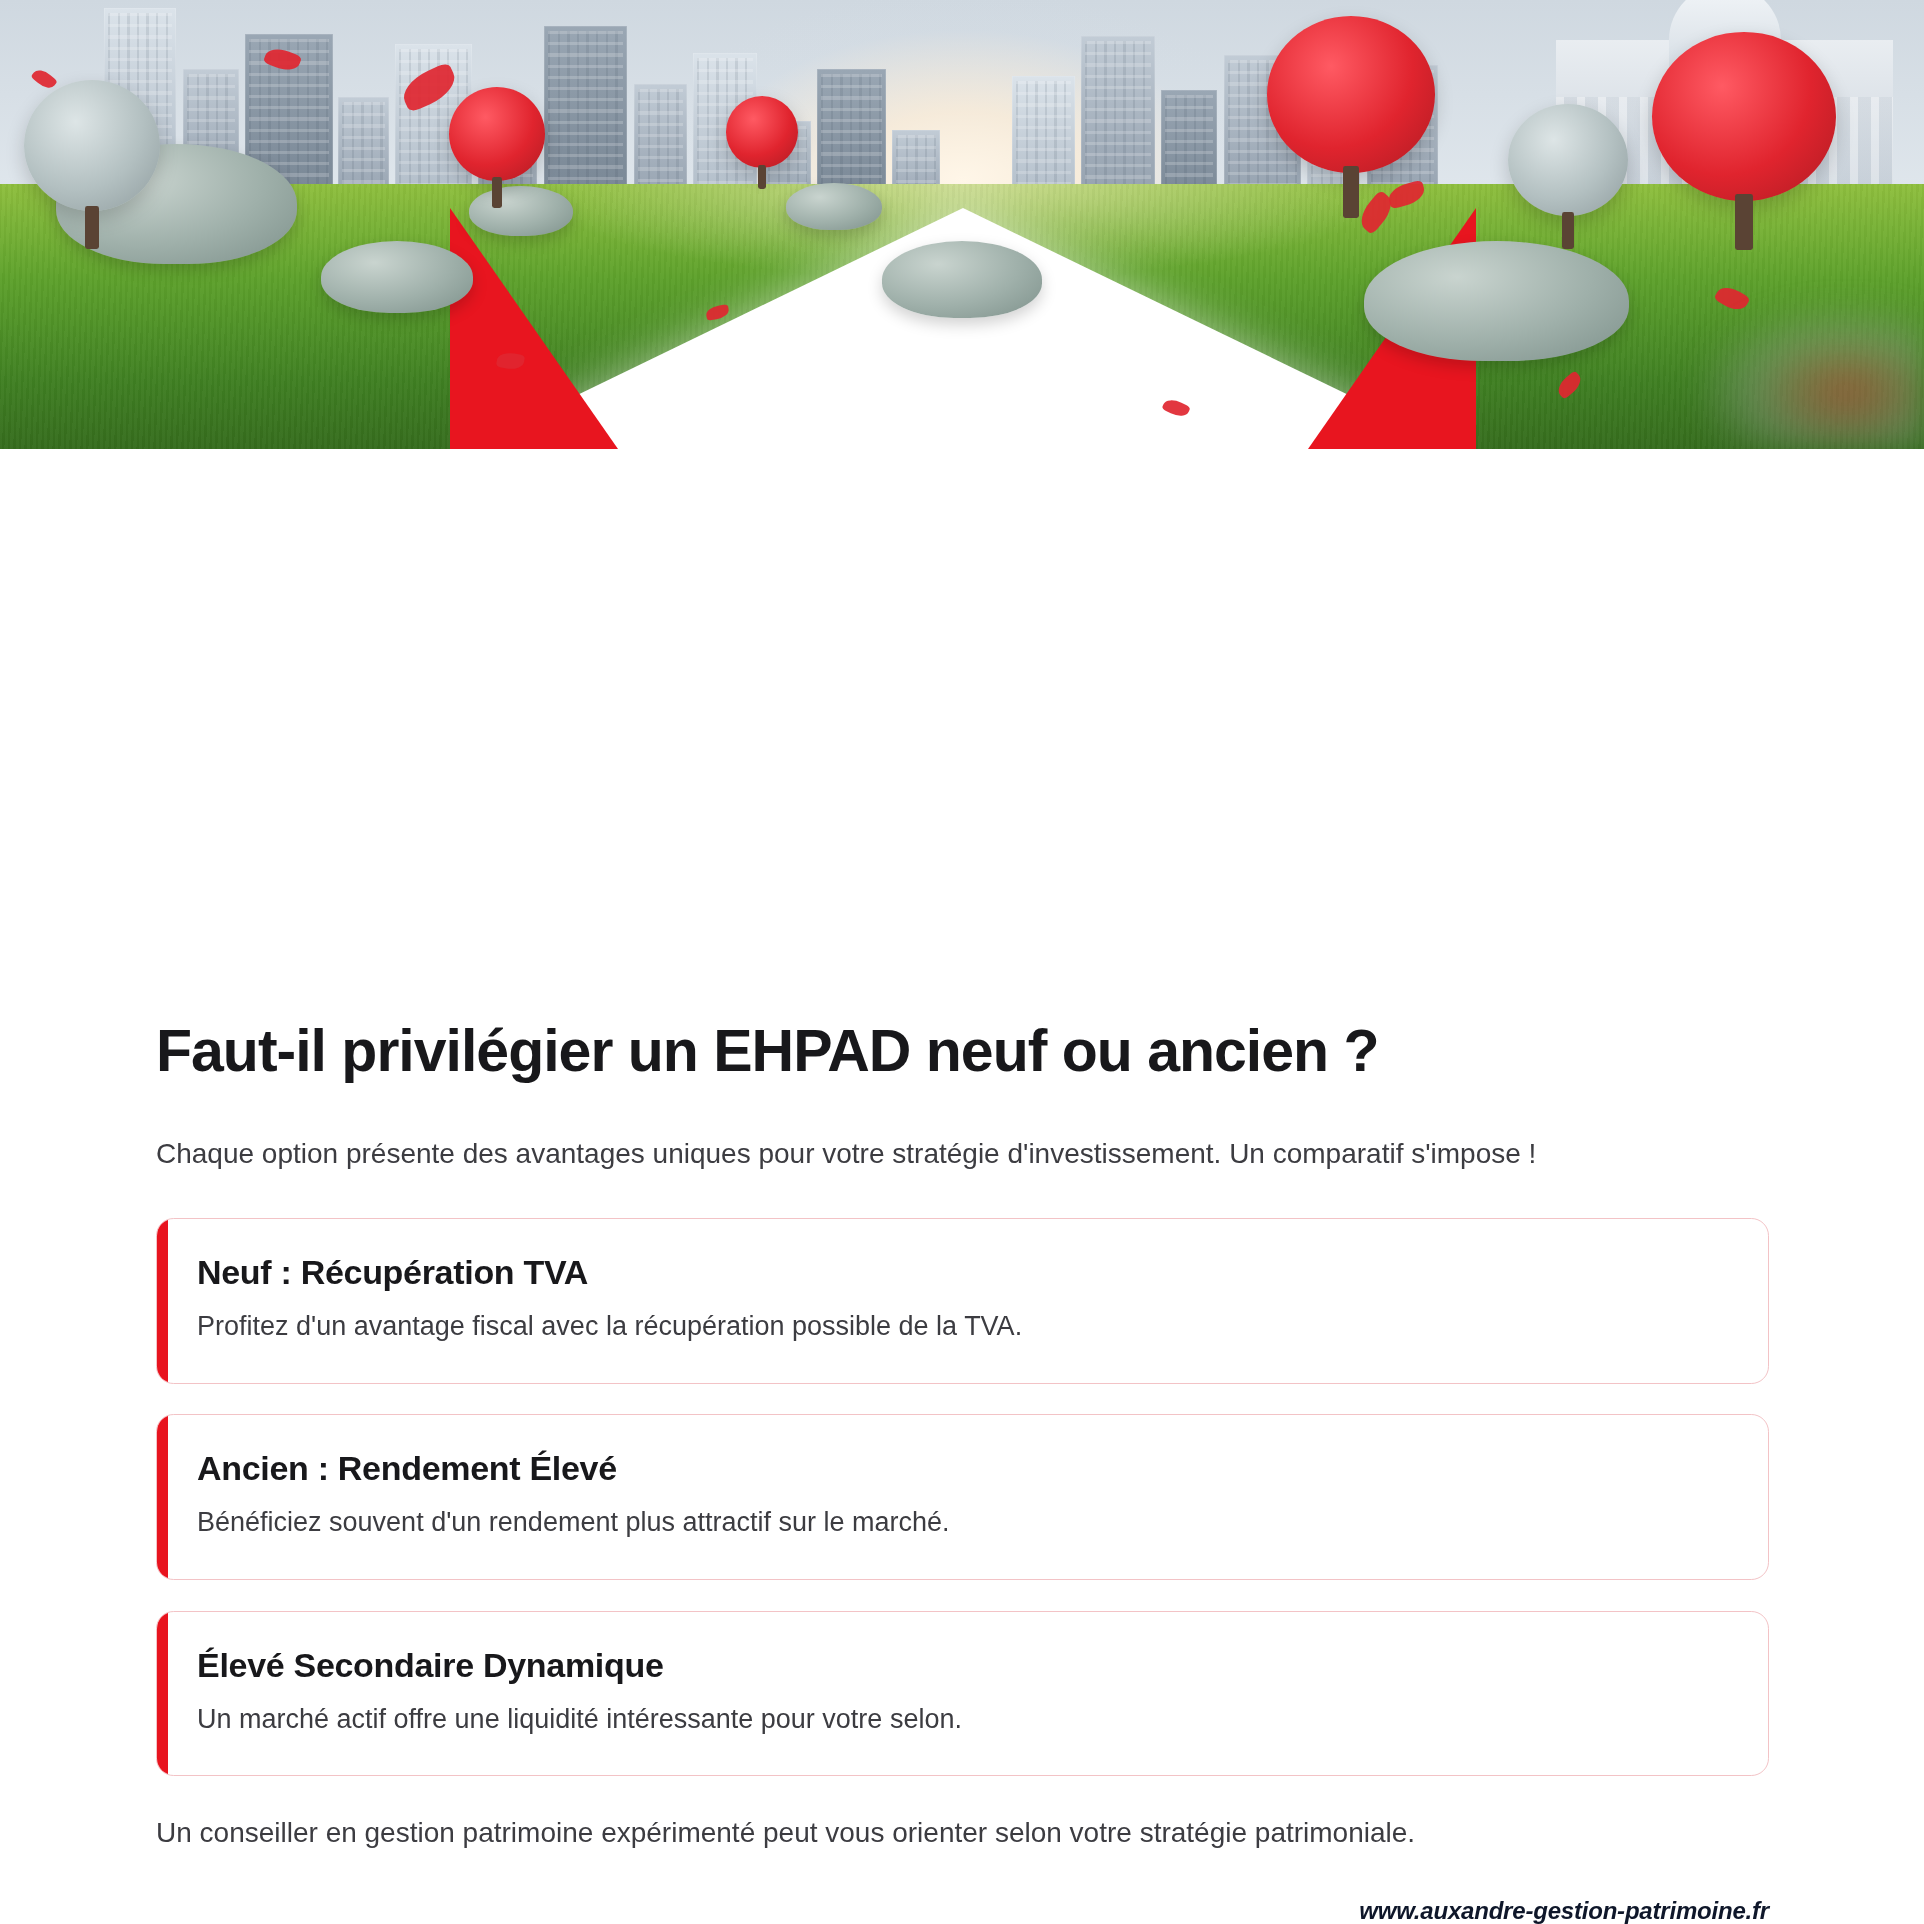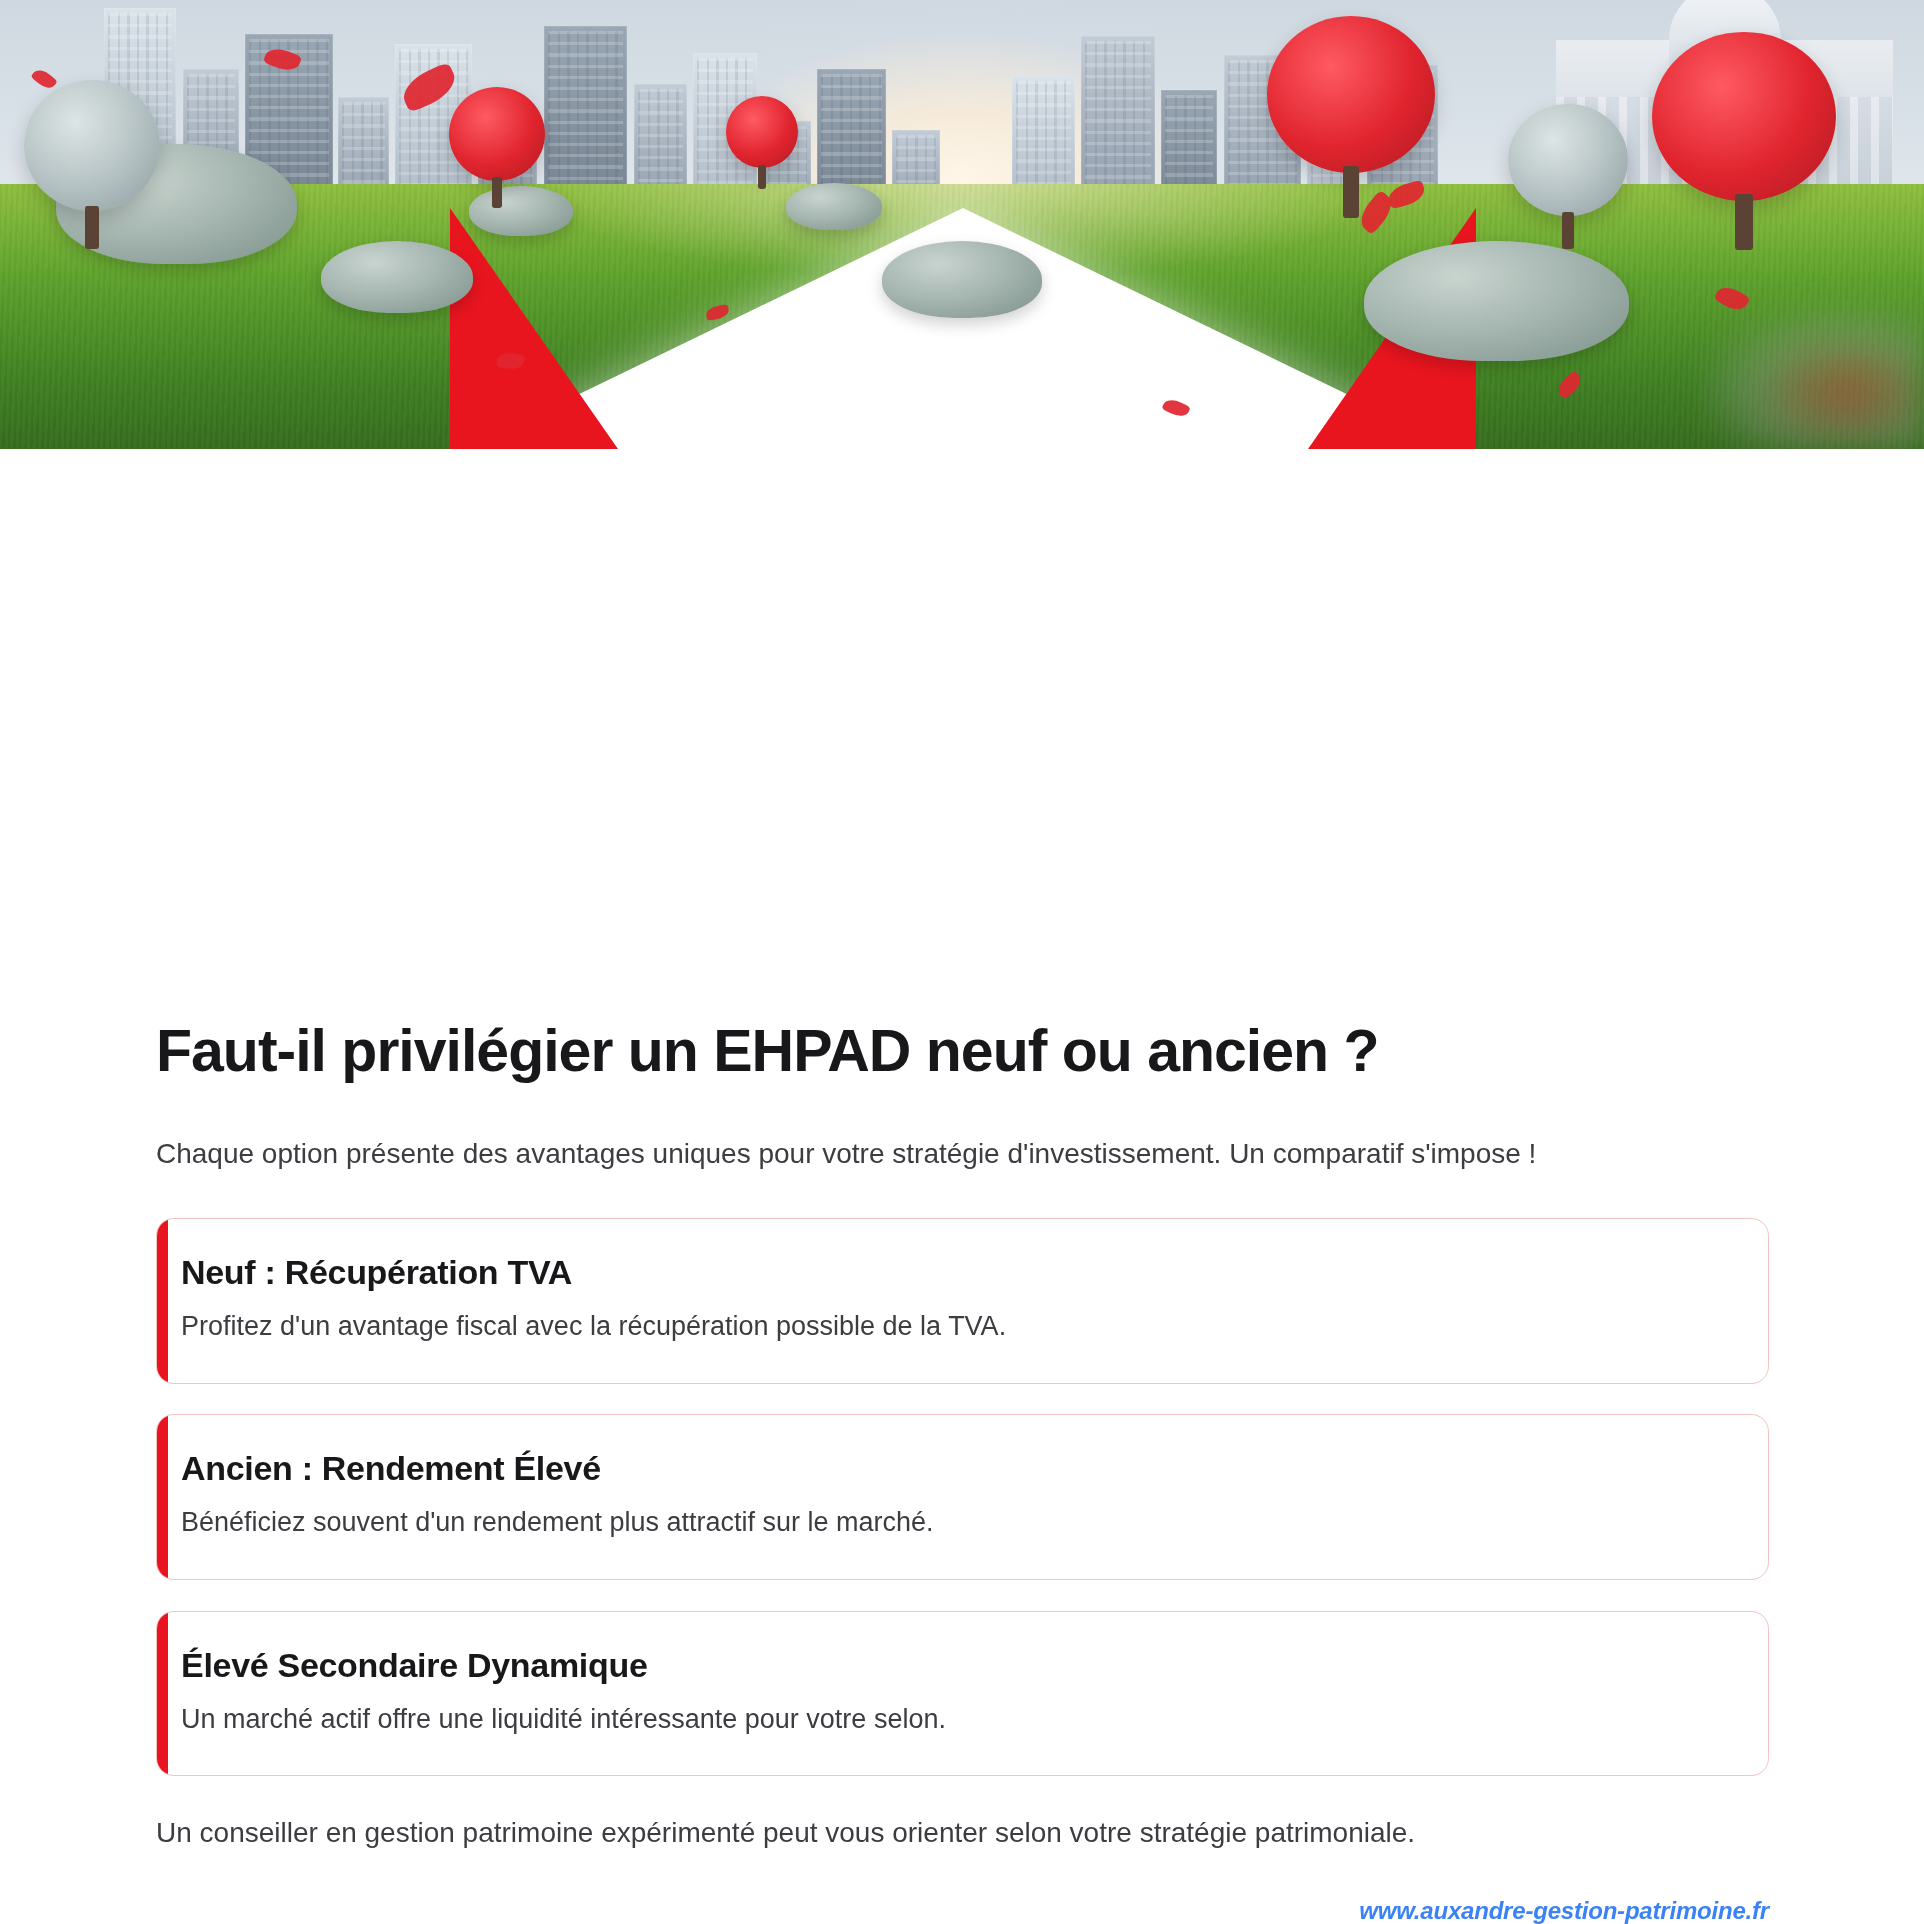--- a/index.html
+++ b/index.html
@@ -219,21 +219,21 @@
   .cards {
     display: flex;
     flex-direction: column;
     gap: 30.5px;
   }
   .card {
     position: relative;
     border: 1.6px solid #f3c3c6;
     border-radius: 17.6px;
     background: #ffffff;
-    padding: 34px 42px 37px 24px;
+    padding: 34px 42px 37px 40px;
     box-sizing: border-box;
     overflow: hidden;
   }
   .card-accent {
     position: absolute;
     left: 0;
     top: 0;
     bottom: 0;
     width: 11.2px;
     background: #e8141f;
@@ -259,21 +259,21 @@
     color: #3c3c41;
     margin: 37px 0 0 0;
     max-width: 1620px;
   }
   .site-url {
     margin-top: 43px;
     text-align: right;
     font-size: 24px;
     font-weight: 700;
     font-style: italic;
-    color: #3b82f6;
+    color: #0f172a;
     letter-spacing: -0.2px;
   }
 </style>
 </head>
 <body>
 
 <div class="page">
 
   <div class="hero">
     <div class="hero-sky"></div>

